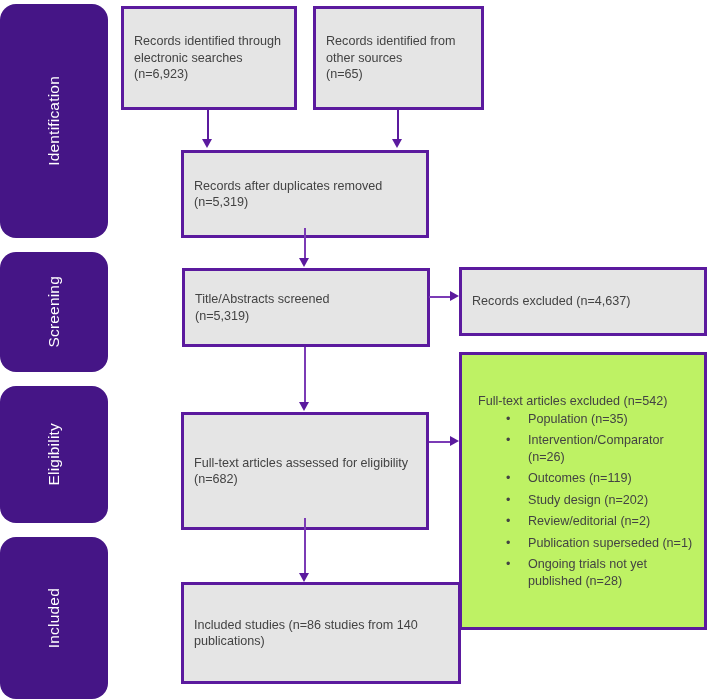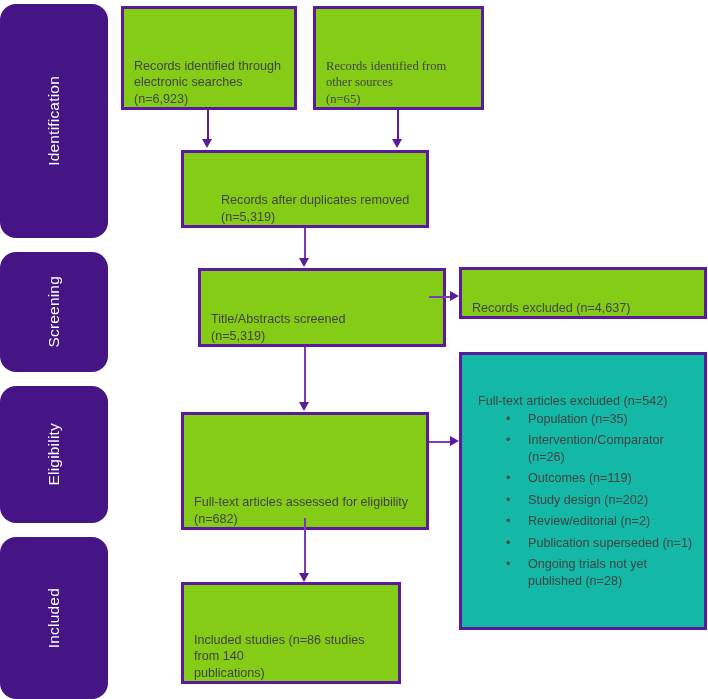--- a/index.html
+++ b/index.html
@@ -36,38 +36,38 @@
     letter-spacing: 0.2px;
     white-space: nowrap;
     writing-mode: vertical-rl;
     transform: rotate(180deg);
   }
 
   
   .flow-box {
     position: absolute;
     box-sizing: border-box;
-    background: #84cc16;
+    background: #e5e5e5;
     border: 3px solid #5B1A9E;
     display: flex;
-    align-items: flex-end;
+    align-items: center;
   }
   .flow-box .box-text {
     padding: 0 10px;
     color: #434343;
     font-size: 12.6px;
     line-height: 16.5px;
     white-space: pre-line;
   }
 
   
   .excl-box {
     position: absolute;
     box-sizing: border-box;
-    background: #14b8a6;
+    background: #bef264;
     border: 3px solid #5B1A9E;
     display: flex;
     flex-direction: column;
     justify-content: center;
     padding: 0 8px;
   }
   .excl-head {
     color: #434343;
     font-size: 12.6px;
     line-height: 16.5px;
@@ -144,49 +144,49 @@
   <div class="stage-bar" style="top:537px; height:162px; border-bottom-left-radius:16px; border-bottom-right-radius:16px;">
     <span class="stage-label">Included</span>
   </div>
 
   <div class="flow-box" style="left:121px; top:6px; width:176px; height:104px;">
     <span class="box-text">Records identified through
 electronic searches
 (n=6,923)</span>
   </div>
 
-  <div class="flow-box" style="left:313px; top:6px; width:171px; height:104px;font-family:Liberation Serif, serif;">
+  <div class="flow-box" style="left:313px; top:6px; width:171px; height:104px;">
     <span class="box-text">Records identified from
 other sources
 (n=65)</span>
   </div>
 
   <div class="v-line" style="left:207px; top:110px; height:30px;"></div>
   <div class="arrow-down" style="left:202px; top:139px;"></div>
 
   <div class="v-line" style="left:397px; top:110px; height:30px;"></div>
   <div class="arrow-down" style="left:392px; top:139px;"></div>
 
-  <div class="flow-box" style="left:181px; top:150px; width:248px; height:78px;padding-left:27px;">
+  <div class="flow-box" style="left:181px; top:150px; width:248px; height:88px;">
     <span class="box-text">Records after duplicates removed
 (n=5,319)</span>
   </div>
 
   <div class="v-line" style="left:304px; top:228px; height:31px; background:#7B3BB5;"></div>
   <div class="arrow-down" style="left:299px; top:258px;"></div>
 
-  <div class="flow-box" style="left:198px; top:268px; width:248px; height:79px;">
+  <div class="flow-box" style="left:182px; top:268px; width:248px; height:79px;">
     <span class="box-text">Title/Abstracts screened
 (n=5,319)</span>
   </div>
 
   <div class="h-line" style="left:429px; top:296px; width:26px;"></div>
   <div class="arrow-right" style="left:450px; top:291px;"></div>
 
-  <div class="flow-box" style="left:459px; top:267px; width:248px; height:52px;">
+  <div class="flow-box" style="left:459px; top:267px; width:248px; height:69px;">
     <span class="box-text">Records excluded (n=4,637)</span>
   </div>
 
   <div class="v-line" style="left:304px; top:347px; height:56px; background:#7B3BB5;"></div>
   <div class="arrow-down" style="left:299px; top:402px;"></div>
 
   <div class="flow-box" style="left:181px; top:412px; width:248px; height:118px;">
     <span class="box-text">Full-text articles assessed for eligibility
 (n=682)</span>
   </div>
@@ -226,18 +226,18 @@
         <span class="bullet">•</span>
         <span style="white-space:pre-line;">Ongoing trials not yet
 published (n=28)</span>
       </li>
     </ul>
   </div>
 
   <div class="v-line" style="left:304px; top:518px; height:57px; background:#7B3BB5;"></div>
   <div class="arrow-down" style="left:299px; top:573px;"></div>
 
-  <div class="flow-box" style="left:181px; top:582px; width:220px; height:102px;">
+  <div class="flow-box" style="left:181px; top:582px; width:280px; height:102px;">
     <span class="box-text">Included studies (n=86 studies from 140
 publications)</span>
   </div>
 
 </div>
 
 </body></html>

